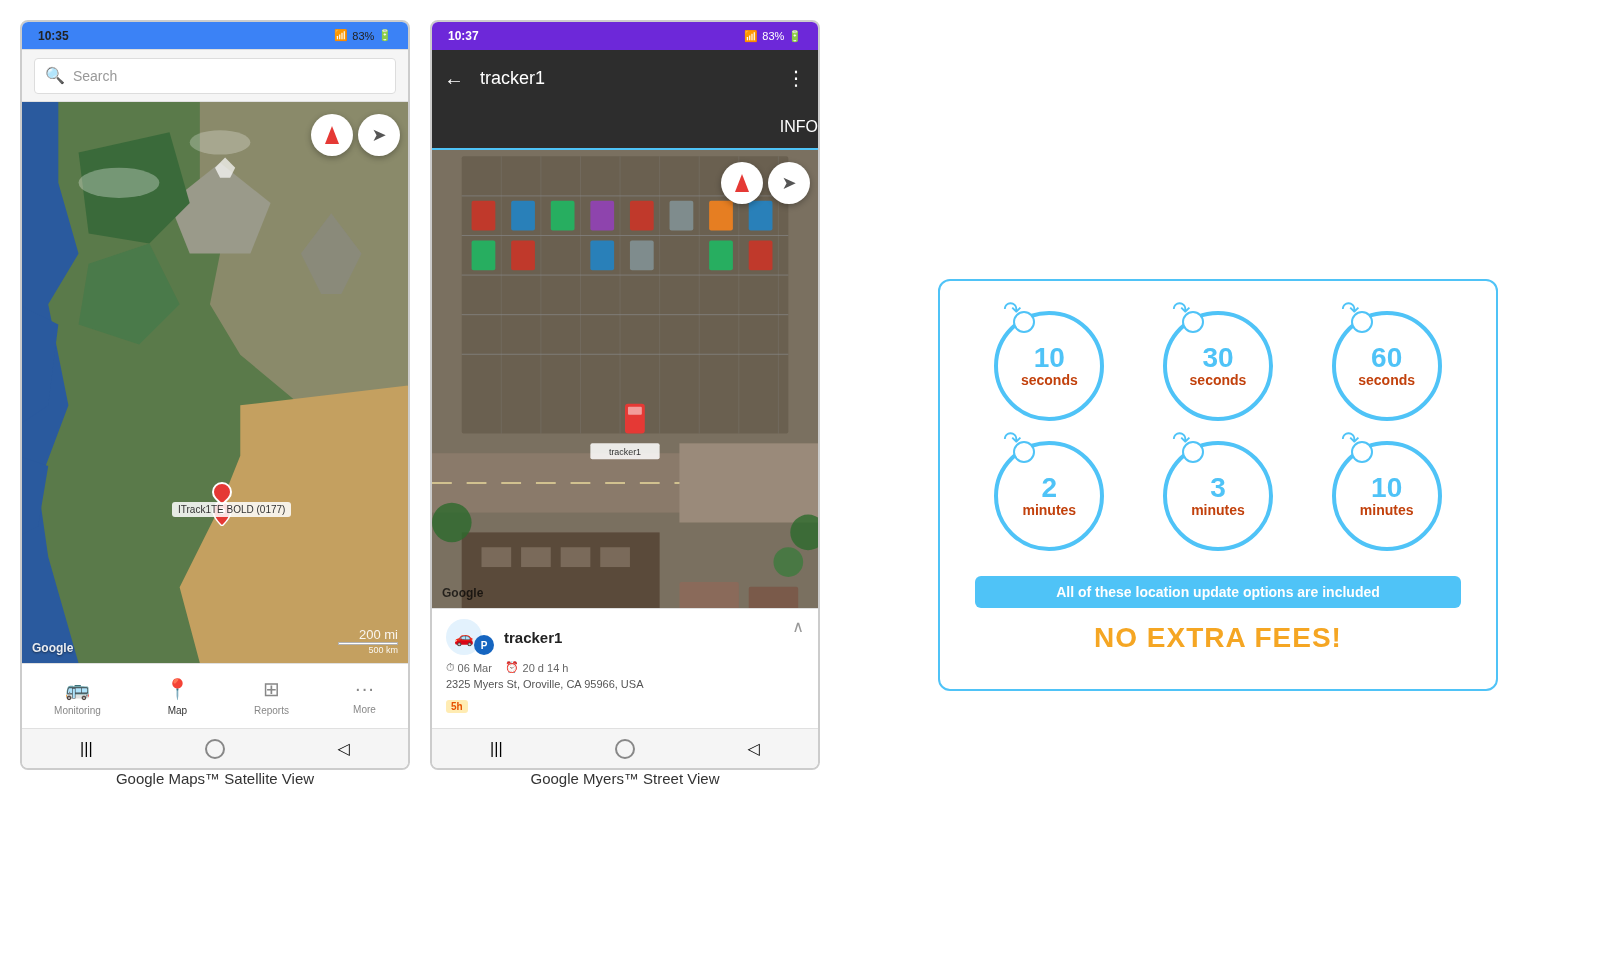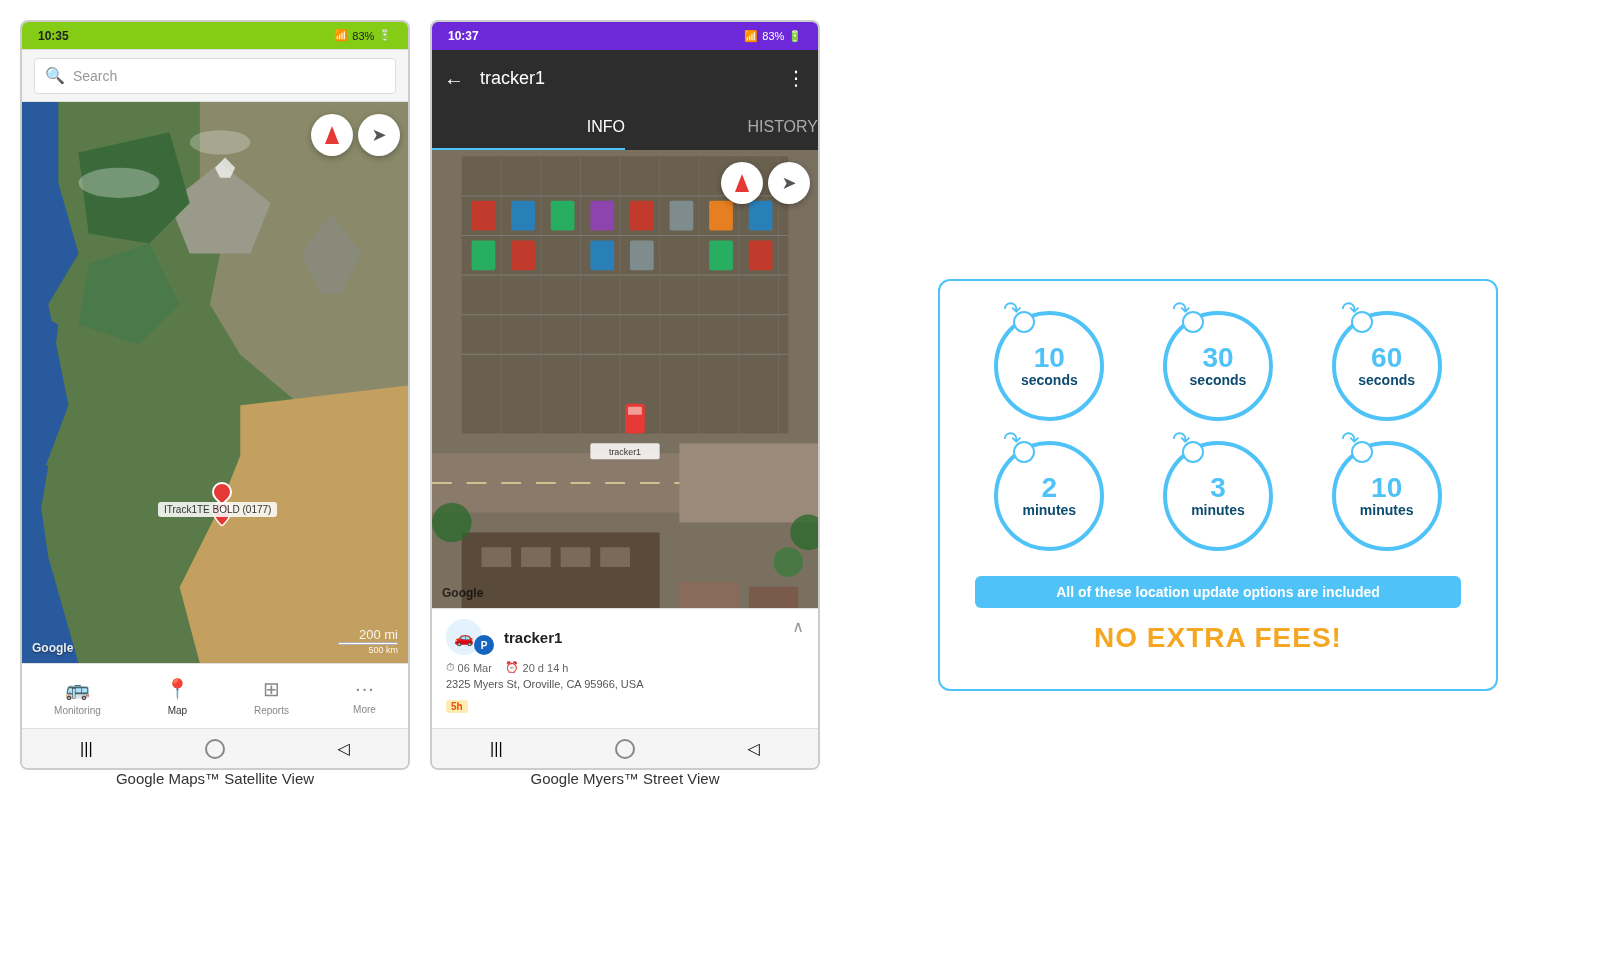--- a/index.html
+++ b/index.html
@@ -38,21 +38,21 @@
     .status-bar {
       height: 28px;
       background: #6d28d9;
       display: flex;
       align-items: center;
       justify-content: space-between;
       padding: 0 16px;
       flex-shrink: 0;
     }
     .status-bar.light {
-      background: #84cc16;
+      background: #3b82f6;
       border-bottom: 1px solid #ddd;
     }
     .status-time {
       color: #fff;
       font-size: 12px;
       font-weight: 600;
     }
     .status-time.dark {
       color: #222;
     }
@@ -439,21 +439,21 @@
     }
 
     .circle-number {
       font-size: 28px;
       font-weight: 700;
       color: #4fc3f7;
       line-height: 1;
     }
     .circle-unit {
       font-size: 14px;
-      color: #0c4a6e;
+      color: #c2410c;
       font-weight: 600;
     }
 
     
     .blue-banner {
       background: #4fc3f7;
       border-radius: 6px;
       padding: 8px 16px;
       text-align: center;
       color: #fff;
@@ -544,21 +544,21 @@
         <span style="font-size:18px;color:#555;">➤</span>
       </div>
 
       <div class="map-pin" style="left:190px;top:380px;">
         <svg width="20" height="24" viewBox="0 0 20 24">
           <path d="M10 0C5 0 1 4 1 9c0 7 9 15 9 15s9-8 9-15c0-5-4-9-9-9z" fill="#e53935" stroke="white" stroke-width="1.5"></path>
           <circle cx="10" cy="9" r="3" fill="white"></circle>
         </svg>
       </div>
 
-      <div class="tracker-label" style="left:136px;top:400px;">ITrack1TE BOLD (0177)</div>
+      <div class="tracker-label" style="left:150px;top:400px;">ITrack1TE BOLD (0177)</div>
 
       <div class="google-watermark">Google</div>
 
       <div class="scale-indicator">
         <span style="font-size:13px;color:rgba(255,255,255,0.9);">200 mi</span>
         <div class="scale-bar"></div>
         <span style="font-size:9px;color:rgba(255,255,255,0.9);">500 km</span>
       </div>
     </div>
 
@@ -611,23 +611,20 @@
 
     <div class="dark-header">
       <span class="back-arrow">←</span>
       <span class="header-title">tracker1</span>
       <span class="more-dots">⋮</span>
     </div>
 
     <div class="tabs-bar">
       <div class="tab active">
         <span>INFO</span>
-      </div>
-      <div class="tab">
-        <span>HISTORY</span>
       </div>
     </div>
 
     <div class="map-area">
       <div class="parking-lot-bg">
         <svg width="100%" height="100%" viewBox="0 0 390 490" preserveAspectRatio="xMidYMid slice">
 
           <rect width="390" height="490" fill="#7a7060"></rect>
 
           <rect x="30" y="20" width="330" height="280" fill="#6a6050" rx="2"></rect>

